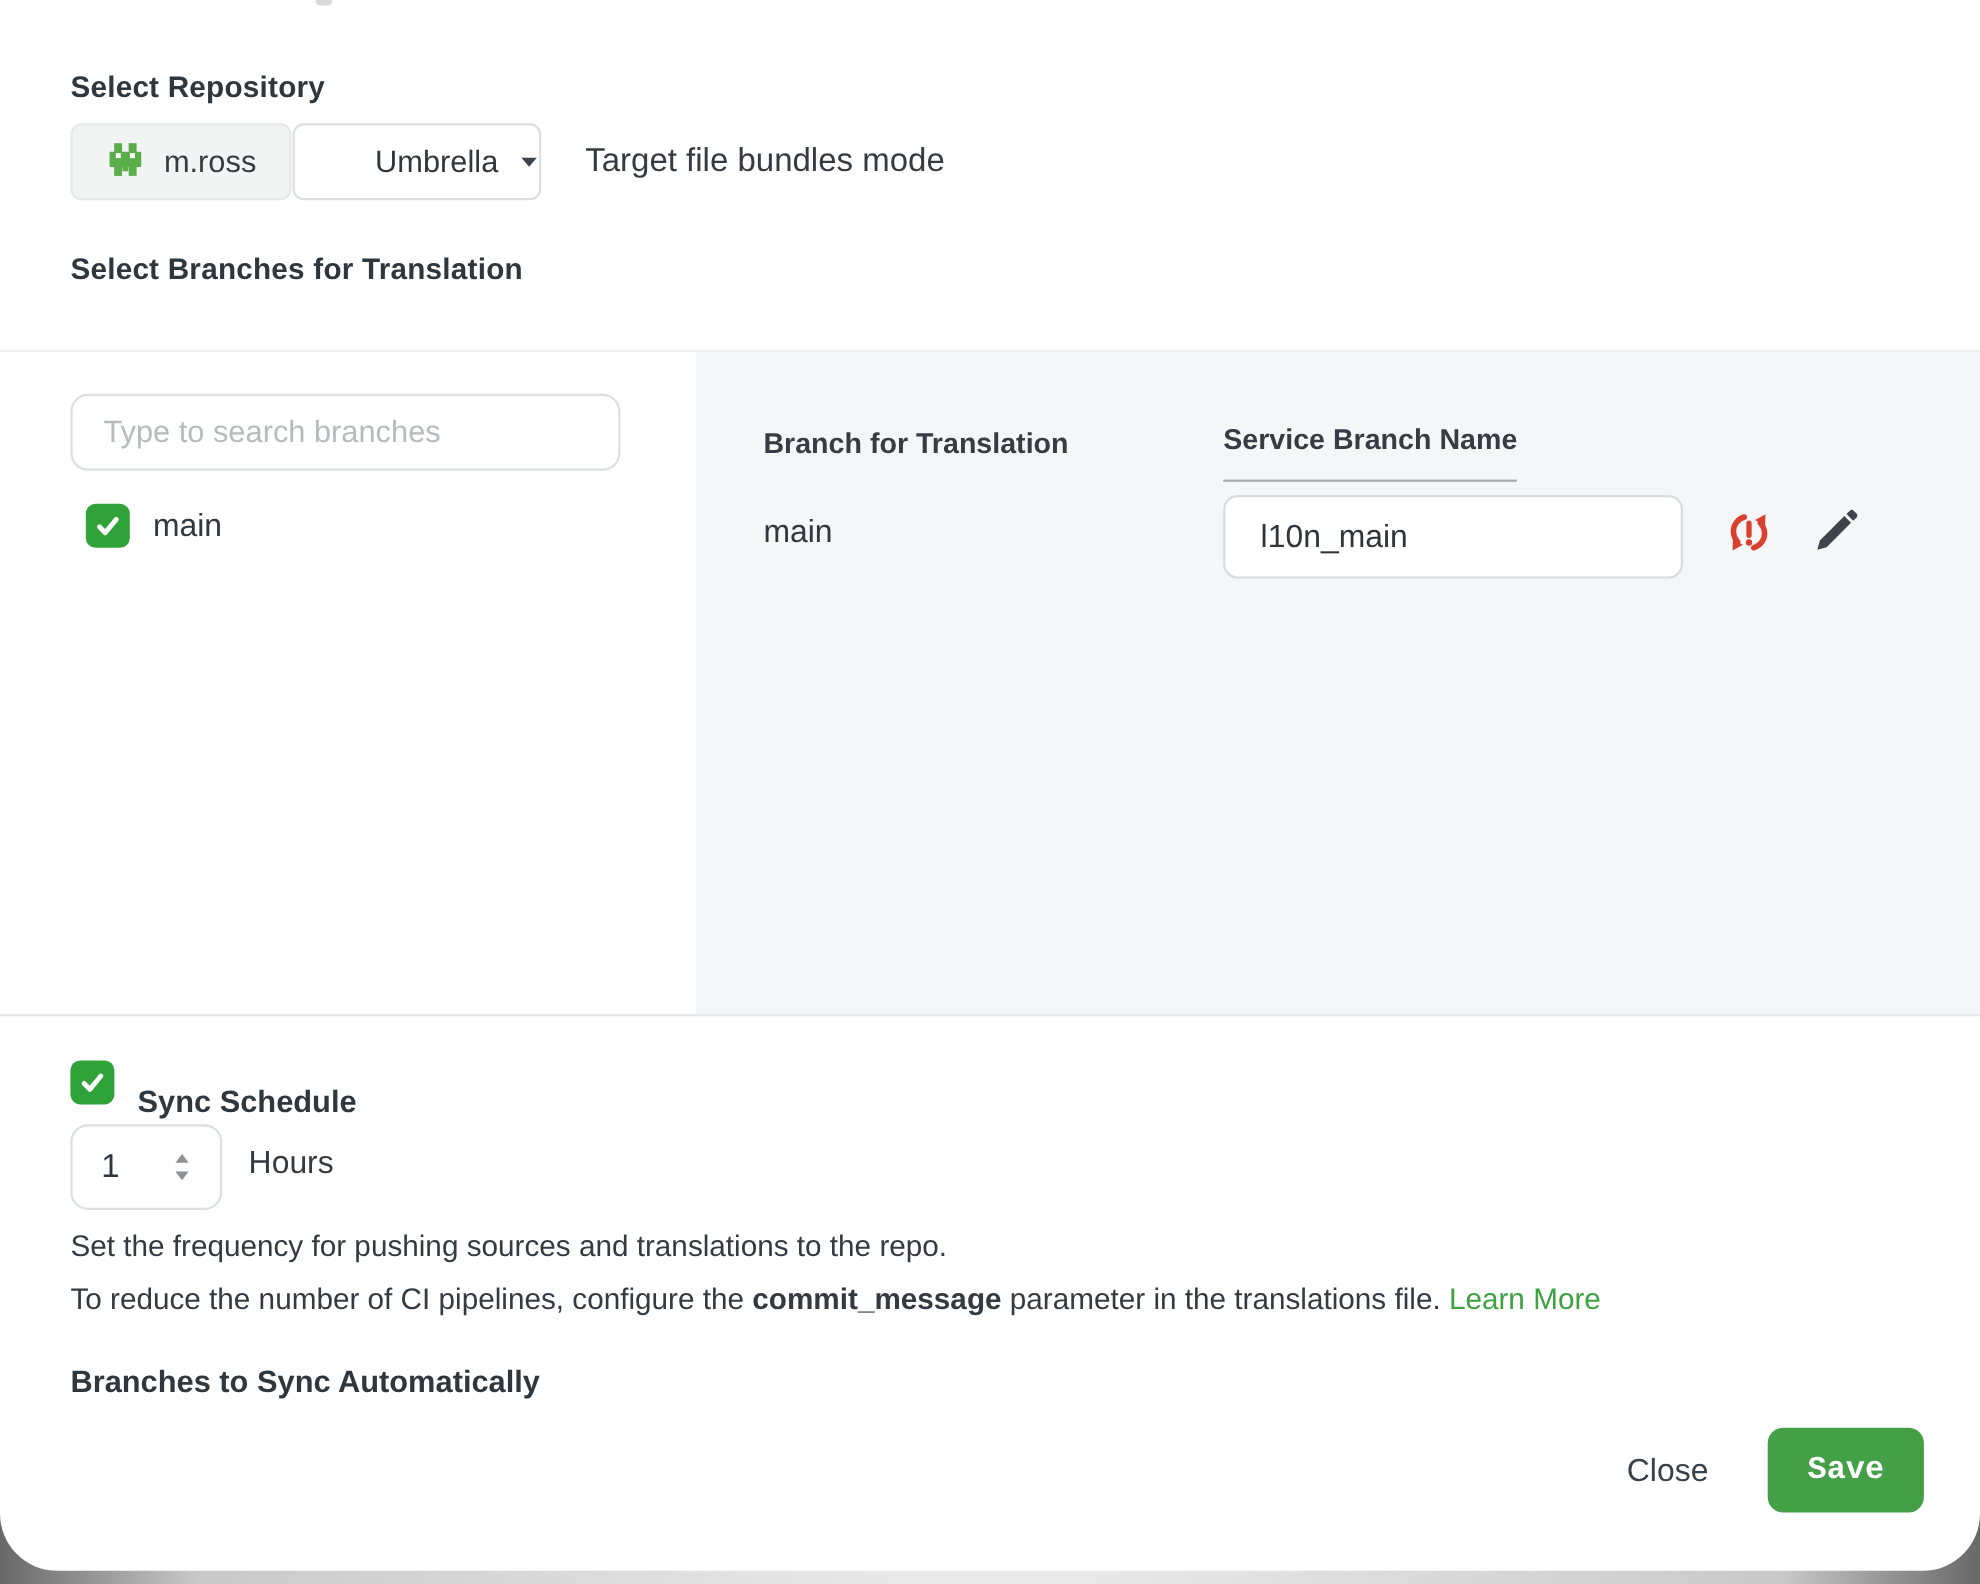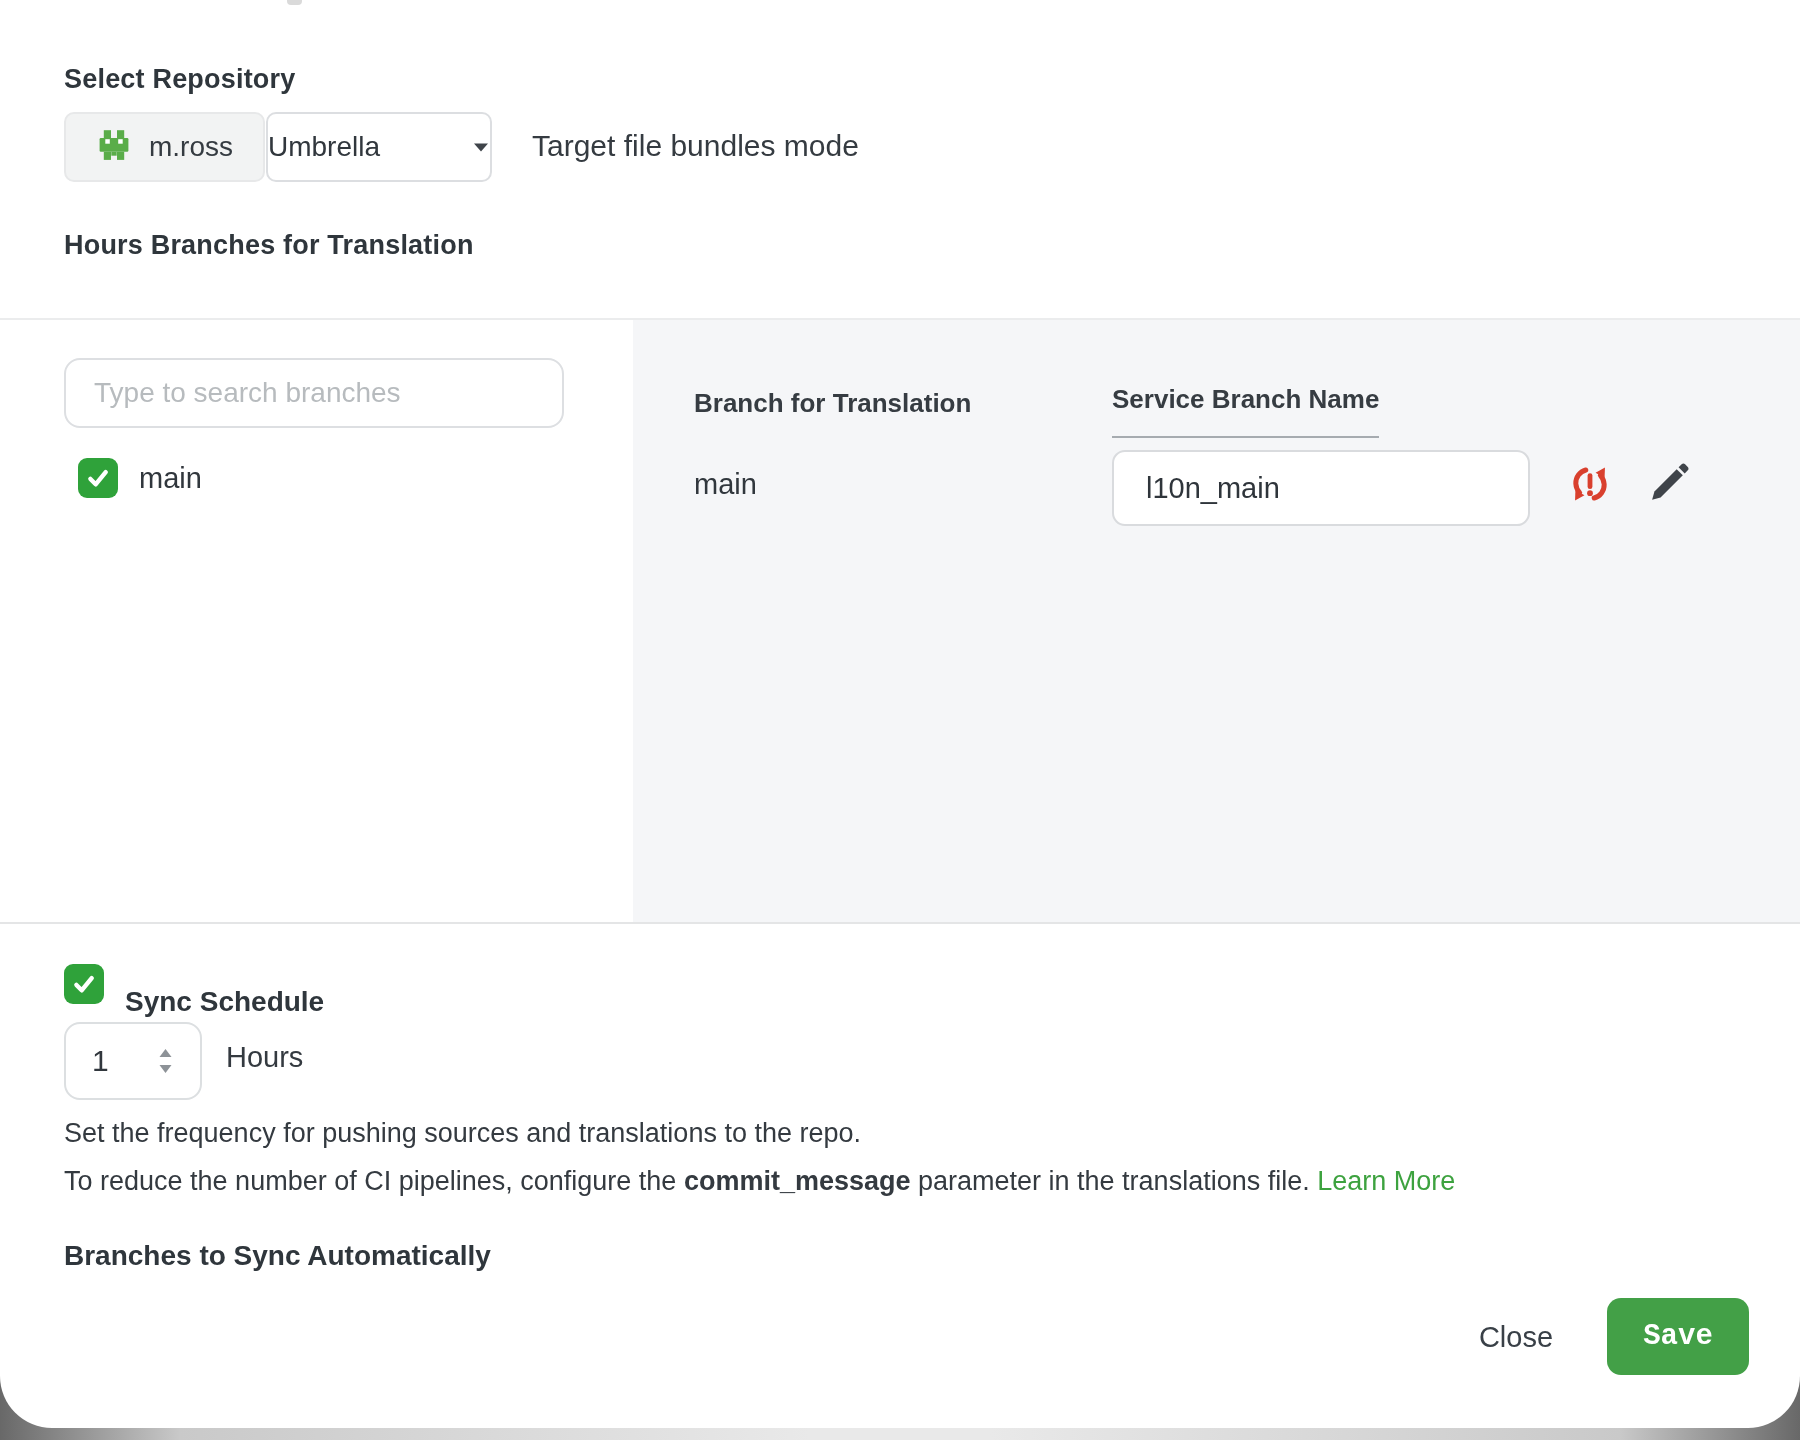--- a/index.html
+++ b/index.html
@@ -24,21 +24,21 @@
   
   .repo-btn {
     position:absolute; left:64px; top:112px; height:70px; padding:0 30px;
     background:#f2f3f3; border:2px solid #e7e8e9; border-radius:10px;
     display:flex; align-items:center; gap:17px; cursor:pointer;
   }
   .repo-btn .label { font-size:28px; color:#353b41; }
   .dropdown {
     position:absolute; left:266px; top:112px; width:226px; height:70px;
     background:#fff; border:2px solid #dcdee1; border-radius:10px;
-    display:flex; align-items:center; justify-content:space-between; gap:19px; cursor:pointer;
+    display:flex; align-items:center; justify-content:flex-end; gap:19px; cursor:pointer;
   }
   .dropdown .label { font-size:28px; color:#31373d; }
   .mode-label { position:absolute; left:532px; top:129px; font-size:30px; color:#353b41; }
 
   
   .section-branches {
     position:absolute; left:0; top:318px; width:1800px; height:606px;
     border-top:2px solid #ebeced; border-bottom:2px solid #e4e5e6; background:#fff;
   }
   .right-panel { position:absolute; left:633px; top:0; right:0; bottom:0; background:#f5f6f8; }
@@ -128,21 +128,21 @@
     <span class="label">Umbrella</span>
     <span style="display:flex;">
       <svg width="18" height="11" viewBox="0 0 18 11">
           <path d="M2 1.5 L9 9.5 L16 1.5 Z" fill="#3f444a"></path>
         </svg>
     </span>
   </div>
 
   <div class="mode-label">Target file bundles mode</div>
 
-  <div class="heading" style="left:64px; top:230px;">Hours Branches for Translation</div>
+  <div class="heading" style="left:64px; top:230px;">Select Branches for Translation</div>
 
   <div class="section-branches">
     <div class="right-panel">
       <div class="col-header" style="left:61px; top:68px;">Branch for Translation</div>
       <div class="col-header underlined" style="left:479px; top:64px;">Service Branch Name</div>
 
       <div class="branch-name">main</div>
 
       <input class="service-input" type="text" value="l10n_main" style="">
 

